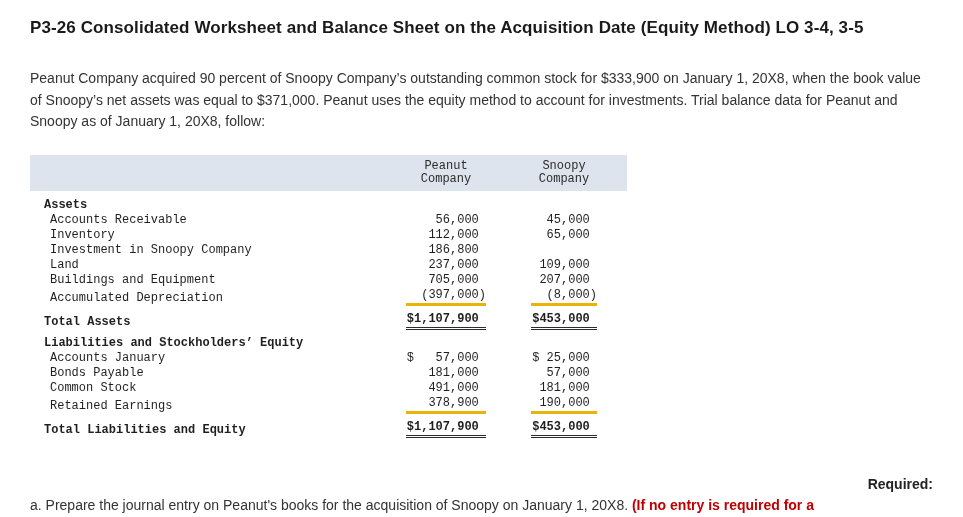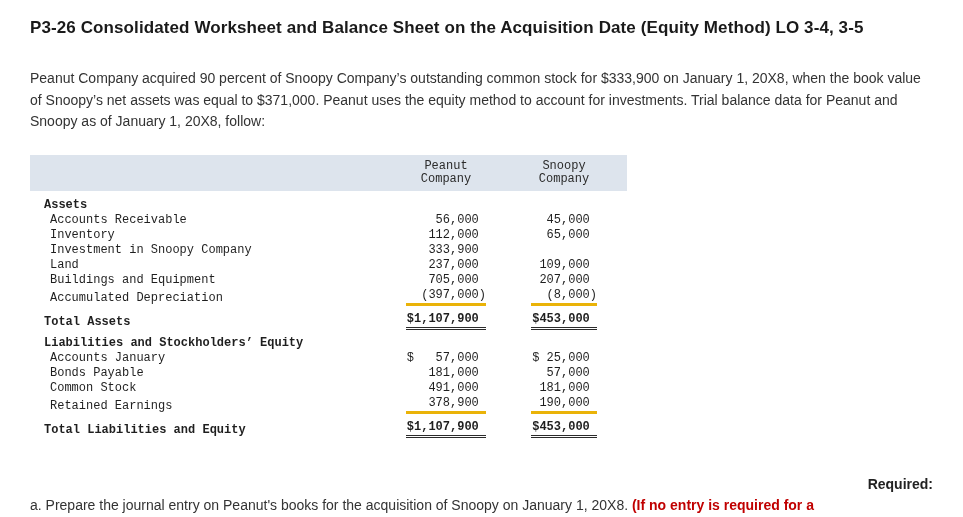--- a/index.html
+++ b/index.html
@@ -84,21 +84,21 @@
           <div class="c-num c-s">45,000 </div>
         </div>
         <div class="trow">
           <div class="c-label ind">Inventory</div>
           <div class="c-num c-p">112,000 </div>
           <div class="c-gap"></div>
           <div class="c-num c-s">65,000 </div>
         </div>
         <div class="trow">
           <div class="c-label ind">Investment in Snoopy Company</div>
-          <div class="c-num c-p">333,900 </div>
+          <div class="c-num c-p">186,800 </div>
           <div class="c-gap"></div>
           <div class="c-num c-s"></div>
         </div>
         <div class="trow">
           <div class="c-label ind">Land</div>
           <div class="c-num c-p">237,000 </div>
           <div class="c-gap"></div>
           <div class="c-num c-s">109,000 </div>
         </div>
         <div class="trow">

